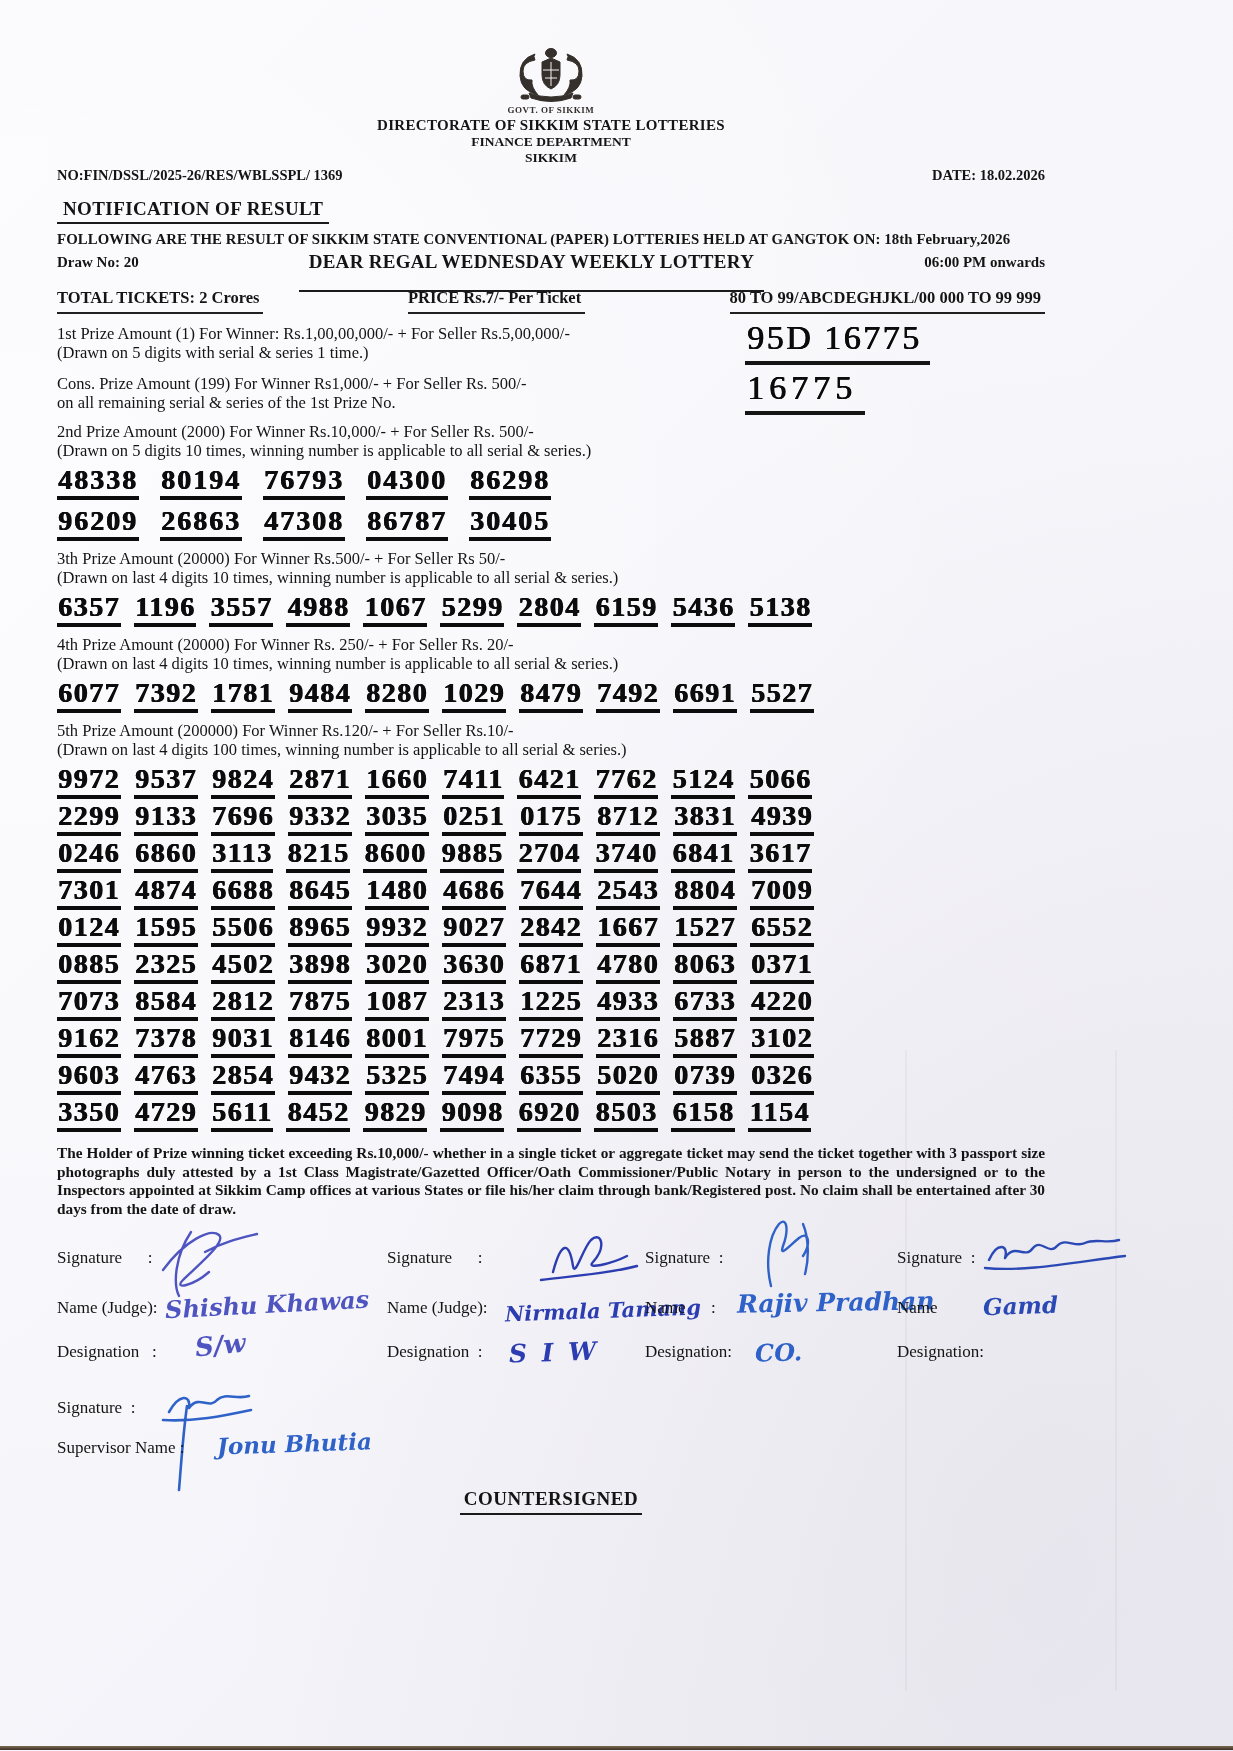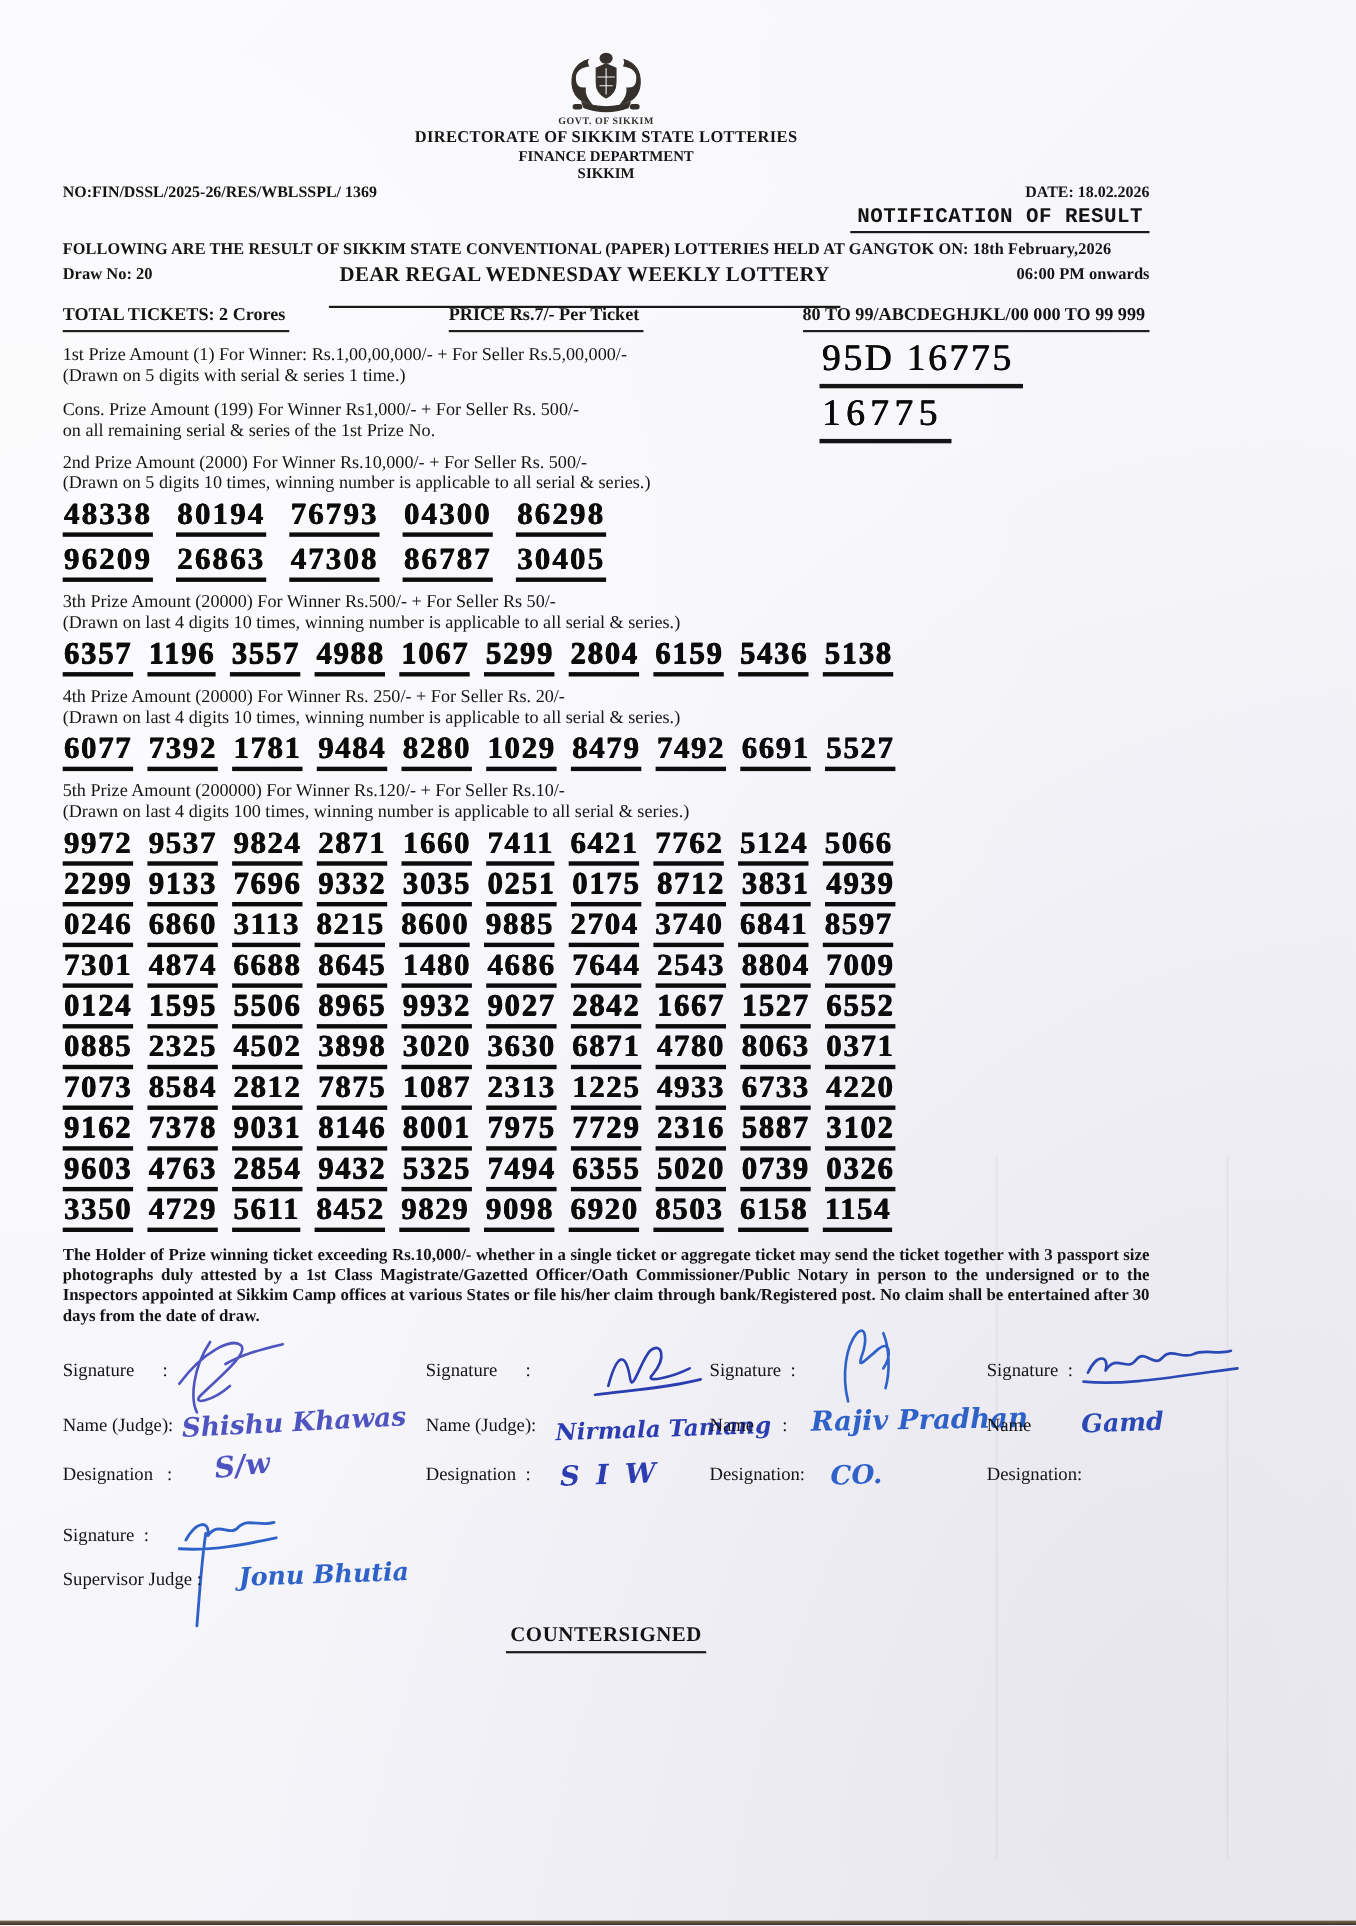--- a/index.html
+++ b/index.html
@@ -13,21 +13,21 @@
   .bottombar{position:absolute;left:0;right:0;bottom:1px;height:4px;
         background:linear-gradient(#7a6a52,#3c3126);}
   .content{position:absolute;left:57px;top:0;width:988px;color:#141414;}
   header{text-align:center;padding-top:46px;}
   .crest{height:58px;}
   .crest-cap{font-size:9px;font-weight:bold;letter-spacing:.5px;line-height:12px;color:#33302c;}
   .dir{font-size:15px;font-weight:bold;line-height:18px;letter-spacing:.3px;}
   .fin{font-size:13.5px;font-weight:bold;line-height:16px;}
   .stt{font-size:13.5px;font-weight:bold;line-height:15px;}
   .refrow{display:flex;justify-content:space-between;margin-top:2px;font-size:14.5px;font-weight:bold;height:17px;}
-  .titlewrap{text-align:right;margin-top:2px;height:26px;font-family:Liberation Mono, monospace;}
+  .titlewrap{text-align:left;margin-top:14px;height:26px;}
   .title{display:inline-block;font-size:19px;font-weight:bold;letter-spacing:.4px;
          border-bottom:2px solid #1a1a1a;padding:0 6px 2px;}
   .intro{margin-top:7px;font-size:14.8px;font-weight:bold;height:18px;letter-spacing:.1px;}
   .drawrow{display:flex;justify-content:space-between;align-items:flex-start;margin-top:2px;height:28px;}
   .drawno,.drawtime{font-size:15px;font-weight:bold;padding-top:3px;}
   .lname{font-size:19px;font-weight:bold;border-bottom:2.5px solid #1a1a1a;padding:0 10px 17px;letter-spacing:.3px;}
   .ticketsrow{display:flex;justify-content:space-between;margin-top:9px;height:26px;font-size:16.5px;font-weight:bold;}
   .ticketsrow span{border-bottom:2px solid #202020;padding:0 4px 3px 0;}
   .prize{position:relative;}
   .pl1,.pl2{font-size:16.5px;line-height:19px;}
@@ -150,21 +150,21 @@
           <div class="num-row"><span class="num">6077</span><span class="num">7392</span><span class="num">1781</span><span class="num">9484</span><span class="num">8280</span><span class="num">1029</span><span class="num">8479</span><span class="num">7492</span><span class="num">6691</span><span class="num">5527</span></div>
         </div>
     </div>
 
     <div class="prize mt8">
       <div class="pl1">5th Prize Amount (200000) For Winner Rs.120/- + For Seller Rs.10/-</div>
       <div class="pl2">(Drawn on last 4 digits 100 times, winning number is applicable to all serial &amp; series.)</div>
       <div class="numrows cols10">
           <div class="num-row"><span class="num">9972</span><span class="num">9537</span><span class="num">9824</span><span class="num">2871</span><span class="num">1660</span><span class="num">7411</span><span class="num">6421</span><span class="num">7762</span><span class="num">5124</span><span class="num">5066</span></div>
           <div class="num-row"><span class="num">2299</span><span class="num">9133</span><span class="num">7696</span><span class="num">9332</span><span class="num">3035</span><span class="num">0251</span><span class="num">0175</span><span class="num">8712</span><span class="num">3831</span><span class="num">4939</span></div>
-          <div class="num-row"><span class="num">0246</span><span class="num">6860</span><span class="num">3113</span><span class="num">8215</span><span class="num">8600</span><span class="num">9885</span><span class="num">2704</span><span class="num">3740</span><span class="num">6841</span><span class="num">8597</span></div>
+          <div class="num-row"><span class="num">0246</span><span class="num">6860</span><span class="num">3113</span><span class="num">8215</span><span class="num">8600</span><span class="num">9885</span><span class="num">2704</span><span class="num">3740</span><span class="num">6841</span><span class="num">3617</span></div>
           <div class="num-row"><span class="num">7301</span><span class="num">4874</span><span class="num">6688</span><span class="num">8645</span><span class="num">1480</span><span class="num">4686</span><span class="num">7644</span><span class="num">2543</span><span class="num">8804</span><span class="num">7009</span></div>
           <div class="num-row"><span class="num">0124</span><span class="num">1595</span><span class="num">5506</span><span class="num">8965</span><span class="num">9932</span><span class="num">9027</span><span class="num">2842</span><span class="num">1667</span><span class="num">1527</span><span class="num">6552</span></div>
           <div class="num-row"><span class="num">0885</span><span class="num">2325</span><span class="num">4502</span><span class="num">3898</span><span class="num">3020</span><span class="num">3630</span><span class="num">6871</span><span class="num">4780</span><span class="num">8063</span><span class="num">0371</span></div>
           <div class="num-row"><span class="num">7073</span><span class="num">8584</span><span class="num">2812</span><span class="num">7875</span><span class="num">1087</span><span class="num">2313</span><span class="num">1225</span><span class="num">4933</span><span class="num">6733</span><span class="num">4220</span></div>
           <div class="num-row"><span class="num">9162</span><span class="num">7378</span><span class="num">9031</span><span class="num">8146</span><span class="num">8001</span><span class="num">7975</span><span class="num">7729</span><span class="num">2316</span><span class="num">5887</span><span class="num">3102</span></div>
           <div class="num-row"><span class="num">9603</span><span class="num">4763</span><span class="num">2854</span><span class="num">9432</span><span class="num">5325</span><span class="num">7494</span><span class="num">6355</span><span class="num">5020</span><span class="num">0739</span><span class="num">0326</span></div>
           <div class="num-row"><span class="num">3350</span><span class="num">4729</span><span class="num">5611</span><span class="num">8452</span><span class="num">9829</span><span class="num">9098</span><span class="num">6920</span><span class="num">8503</span><span class="num">6158</span><span class="num">1154</span></div>
         </div>
     </div>
 
@@ -232,21 +232,21 @@
     </div>
 
     <div class="extrasig">
       <span class="lbl">Signature  :</span>
       <svg class="scribble" style="left:96px;top:-12px" width="120" height="110" viewBox="0 0 120 110">
         <path d="M16 26 C 26 8, 38 8, 36 22 C 46 8, 56 24, 64 14 C 72 6, 84 14, 96 10 M10 34 C 40 36, 70 30, 98 24 M34 20 C 30 48, 28 80, 26 104" stroke="#2f62c8" stroke-width="2.6"></path>
       </svg>
     </div>
 
     <div class="suprow">
-      <span class="lbl">Supervisor Judge :</span>
+      <span class="lbl">Supervisor Name :</span>
       <span class="ink" style="left:160px;top:-8px;font-size:23px;color:#2f62c8;transform:rotate(-2deg)">Jonu Bhutia</span>
     </div>
 
     <div class="counterwrap">
       <span class="counter">COUNTERSIGNED</span>
     </div>
   </div>
 
   <div class="bottombar"></div>
 </div>

